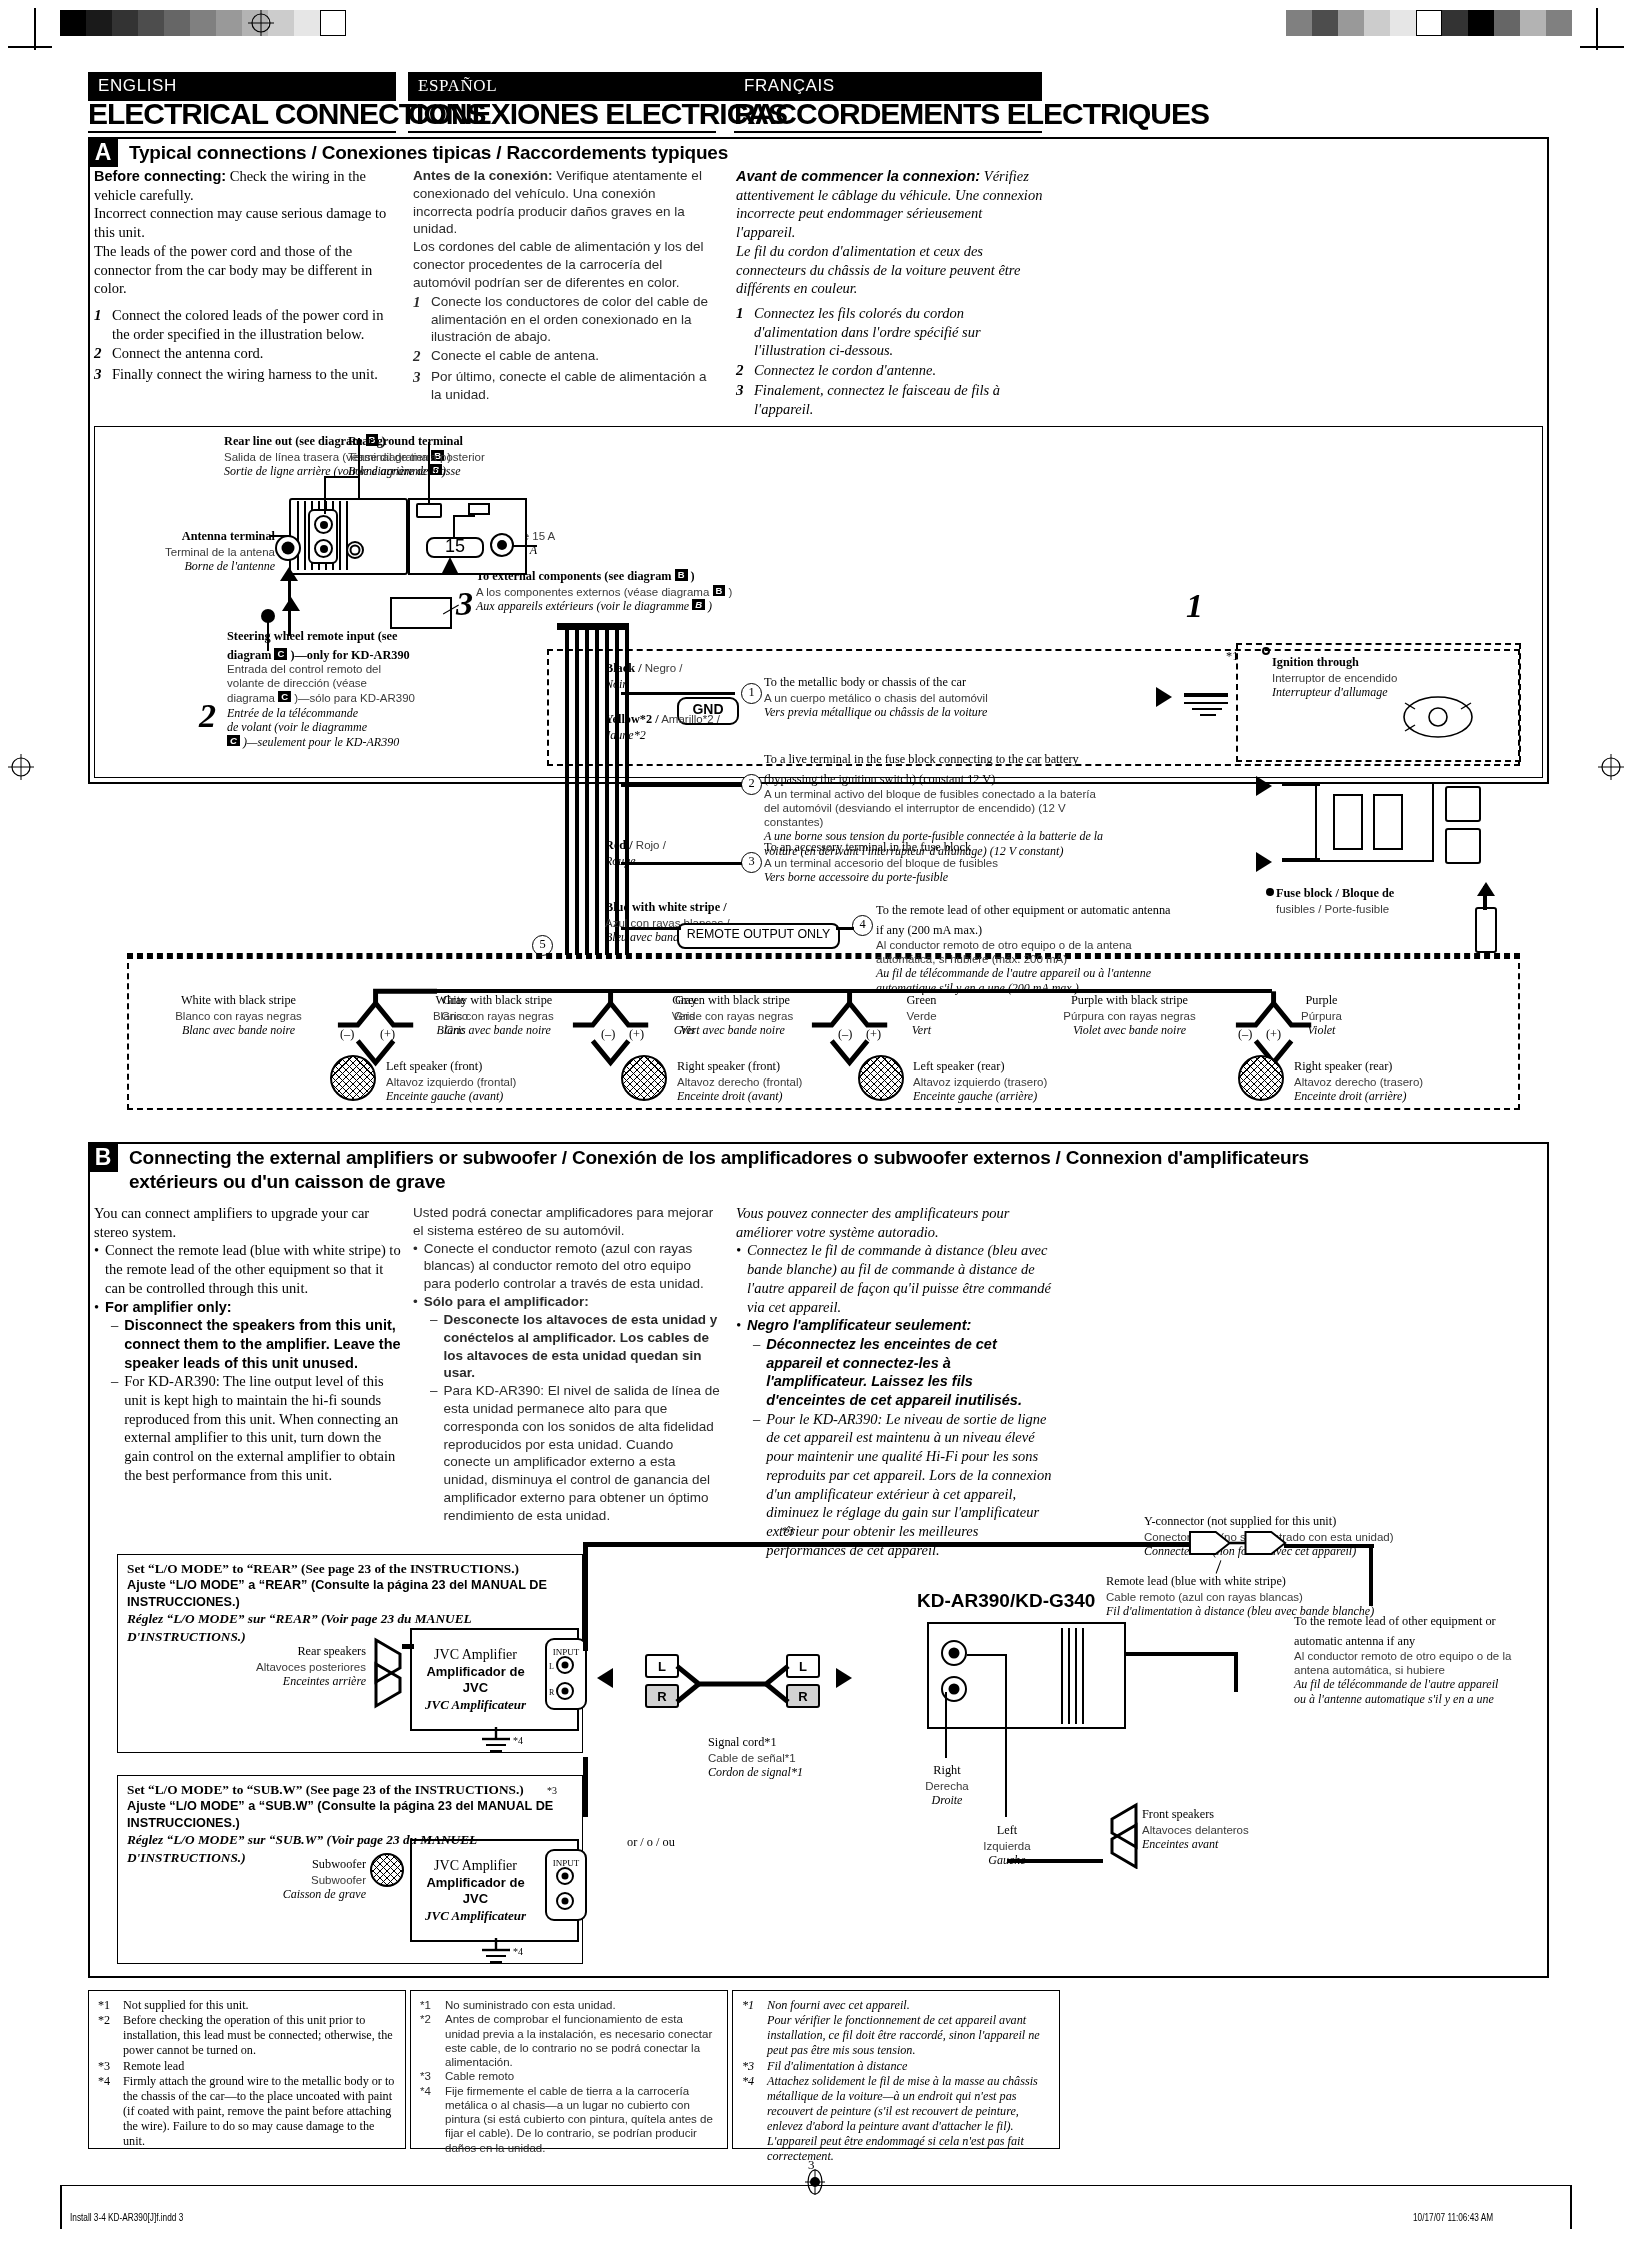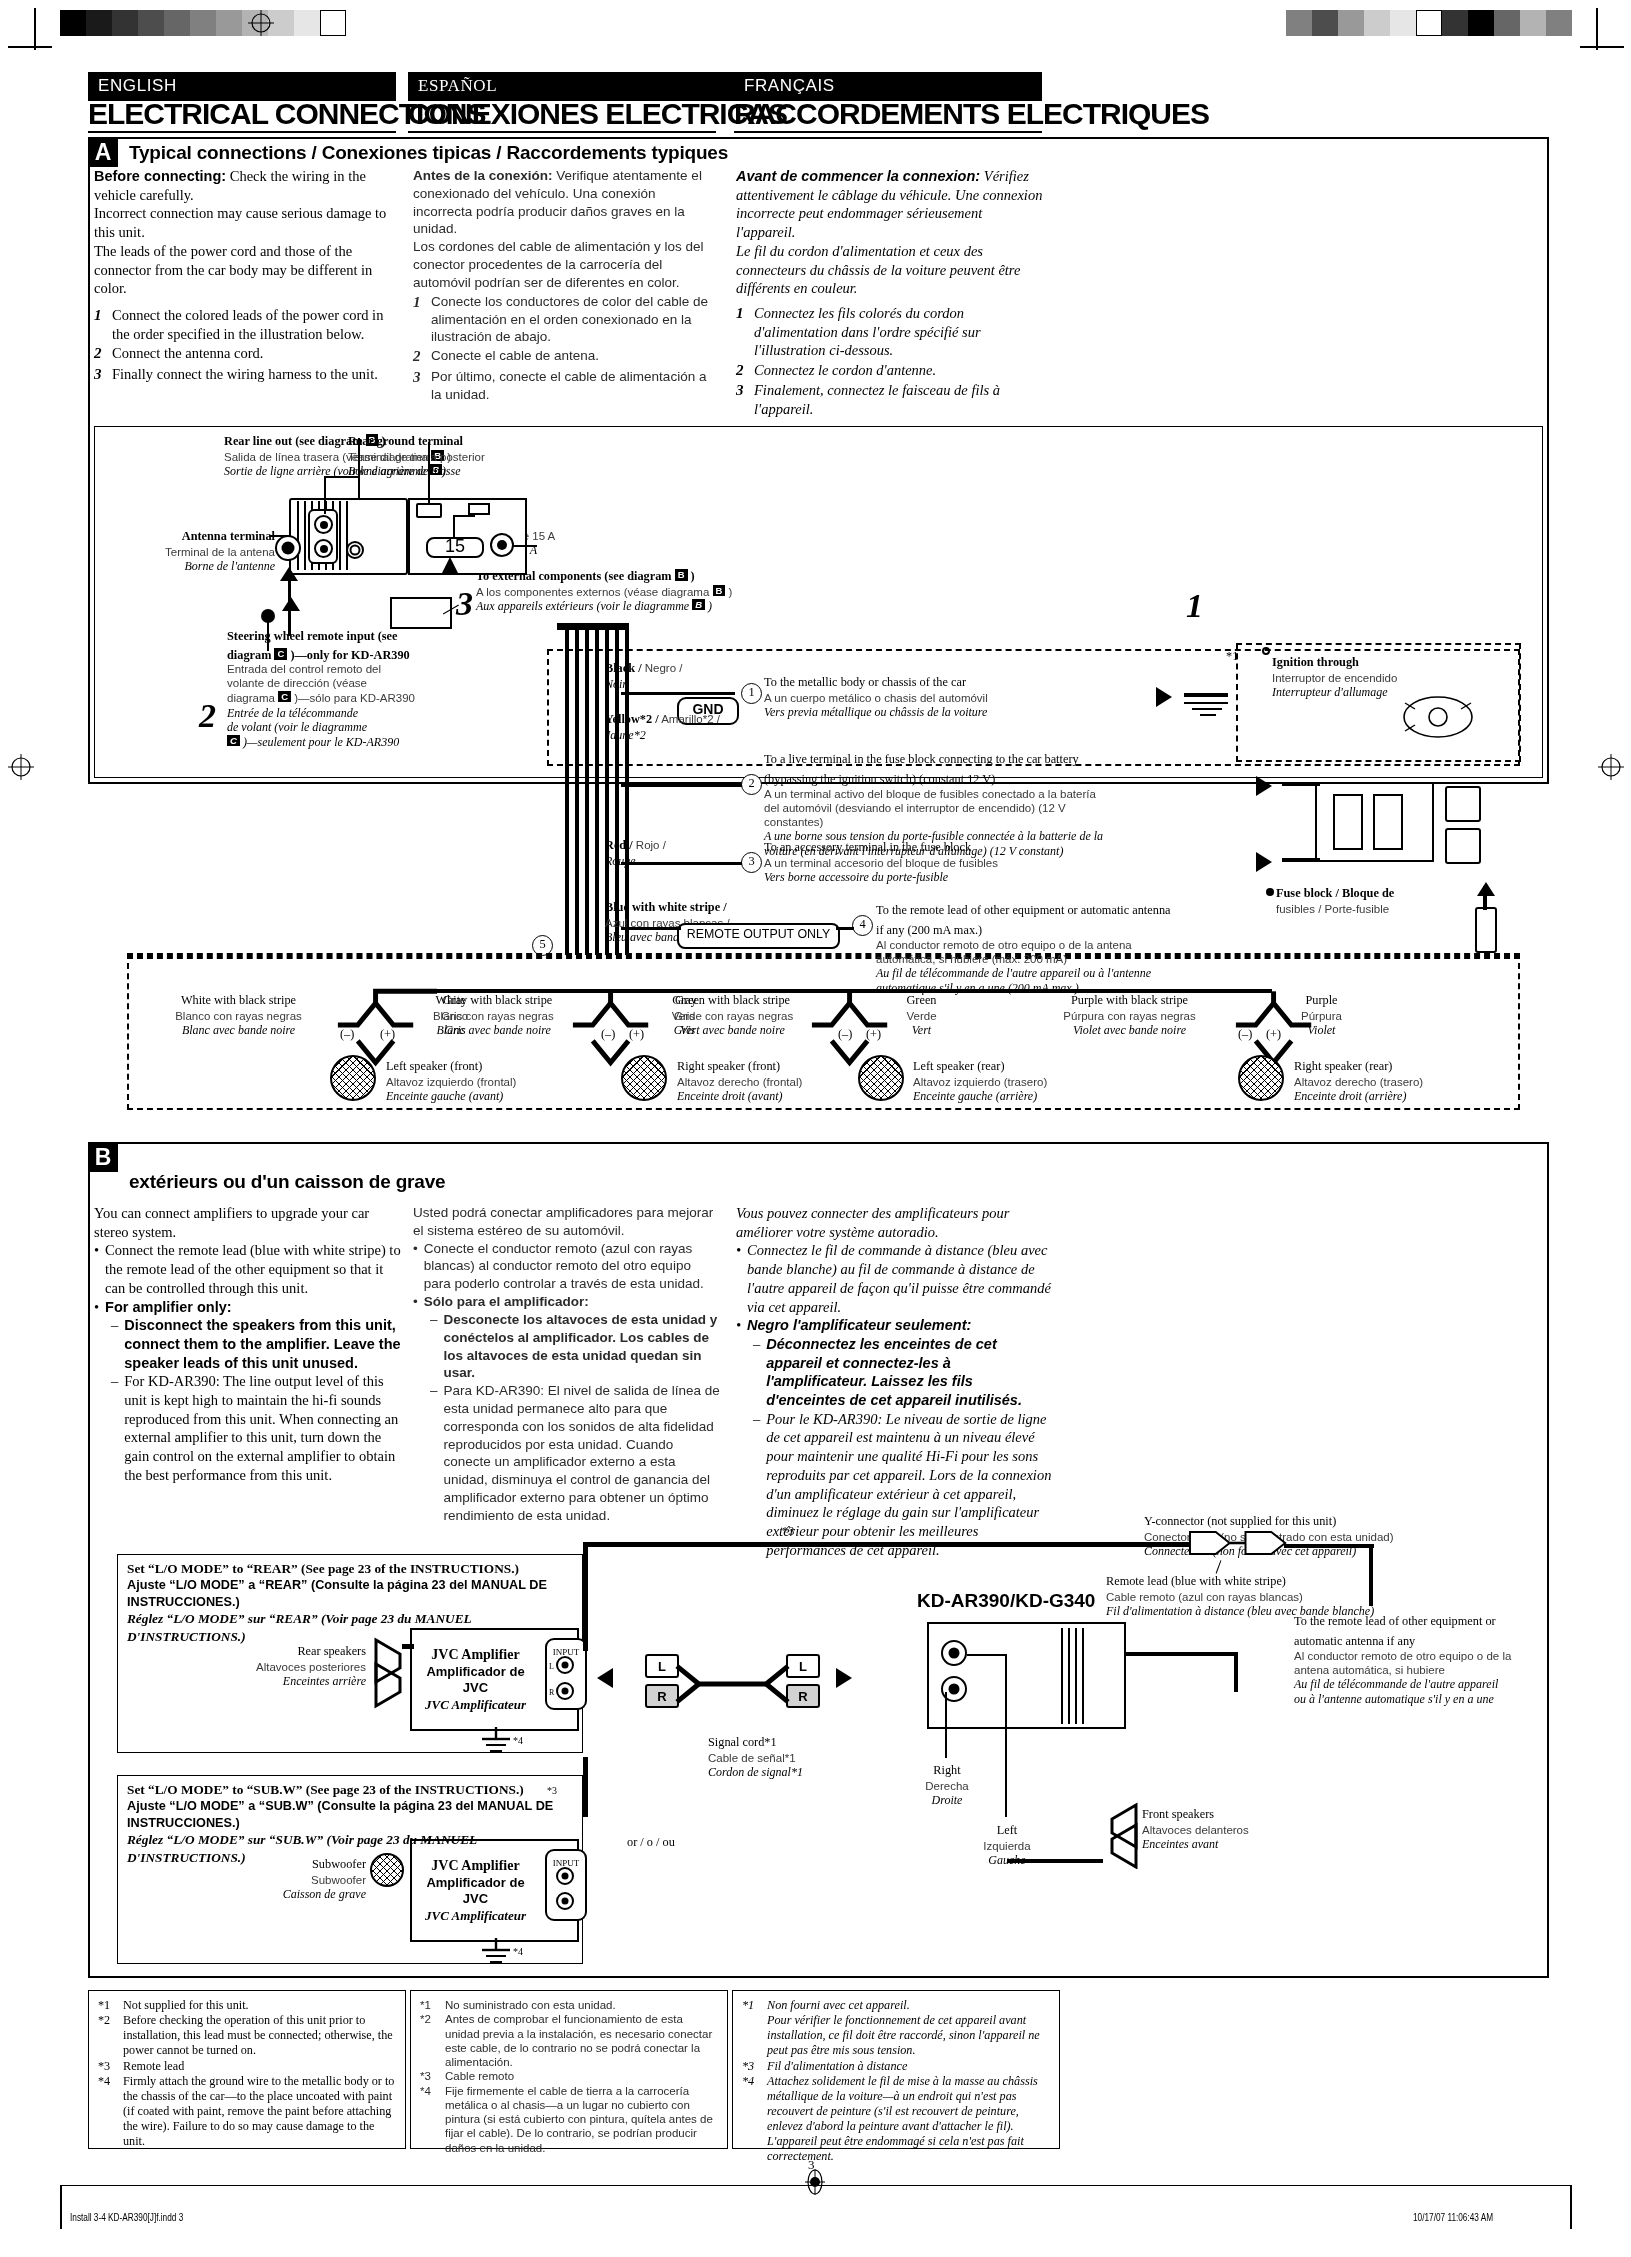--- a/index.html
+++ b/index.html
@@ -84,21 +84,21 @@
   .fn .m{flex:0 0 20px;}
   .fn.en{font-family:"Liberation Serif",serif;}
   .fn.es{font-family:"Liberation Sans",sans-serif;font-size:11.5px;color:#2b2b2b;}
   .fn.fr{font-family:"Liberation Serif",serif;font-style:italic;}
 
   .pagenum{position:absolute;font-family:"Liberation Serif",serif;font-size:13px;}
   .footline{position:absolute;height:1px;background:#000;}
   .footertext{position:absolute;font-family:"Liberation Sans",sans-serif;font-size:11px;
               transform:scaleX(.75);transform-origin:left center;white-space:nowrap;}
   .amplabel{position:absolute;text-align:center;line-height:1.25;}
-  .amplabel .a1{font-family:"Liberation Serif",serif;font-weight:bold;font-size:14px;}
+  .amplabel .a1{font-family:"Liberation Serif",serif;font-weight:normal;font-size:14px;}
   .amplabel .a2{font-family:"Liberation Sans",sans-serif;font-weight:bold;font-size:13px;display:block;}
   .amplabel .a3{font-family:"Liberation Serif",serif;font-weight:bold;font-style:italic;font-size:13px;display:block;}
   .setbox{position:absolute;font-size:13.3px;line-height:1.3;}
   .setbox .l1{font-family:"Liberation Serif",serif;font-weight:bold;}
   .setbox .l2{font-family:"Liberation Sans",sans-serif;font-weight:bold;font-size:12.7px;display:block;}
   .setbox .l3{font-family:"Liberation Serif",serif;font-weight:bold;font-style:italic;display:block;}
   .modelname{position:absolute;font-family:"Liberation Sans",sans-serif;font-weight:bold;font-size:19px;}
   .lrbox{position:absolute;border:2px solid #000;border-radius:3px;font-family:"Liberation Sans",sans-serif;
          font-weight:bold;font-size:13px;text-align:center;box-sizing:border-box;background:#fff;}
   .lrbox.r{background:#d2d2d2;}
@@ -537,21 +537,21 @@
   <div class="speaker" style="left:1238px;top:1055px;"></div>
   <div class="lbl" style="left:1294px;top:1055px;">
     <span class="e">Right speaker (rear)</span>
     <span class="s">Altavoz derecho (trasero)</span>
     <span class="f">Enceinte droit (arrière)</span>
   </div>
 
   <div class="outerbox" style="left:88px;top:1142px;width:1461px;height:836px;"></div>
   <div class="sectletter" style="left:88px;top:1142px;">B</div>
   <div class="secthead" style="left:129px;top:1146px;width:1413px;">
-    <br>
+    <span>Connecting the external amplifiers or subwoofer / Conexión de los amplificadores o subwoofer externos / Connexion d'amplificateurs</span><br>
     <span>extérieurs ou d'un caisson de grave</span>
   </div>
 
   <div class="col en" style="left:94px;top:1204px;width:308px;">
     <div>You can connect amplifiers to upgrade your car stereo system.</div>
     <div class="bul">
         <span class="d">•</span>
         <span>Connect the remote lead (blue with white stripe) to the remote lead of the other equipment so that it can be controlled through this unit.</span>
       </div>
     <div class="bul">

